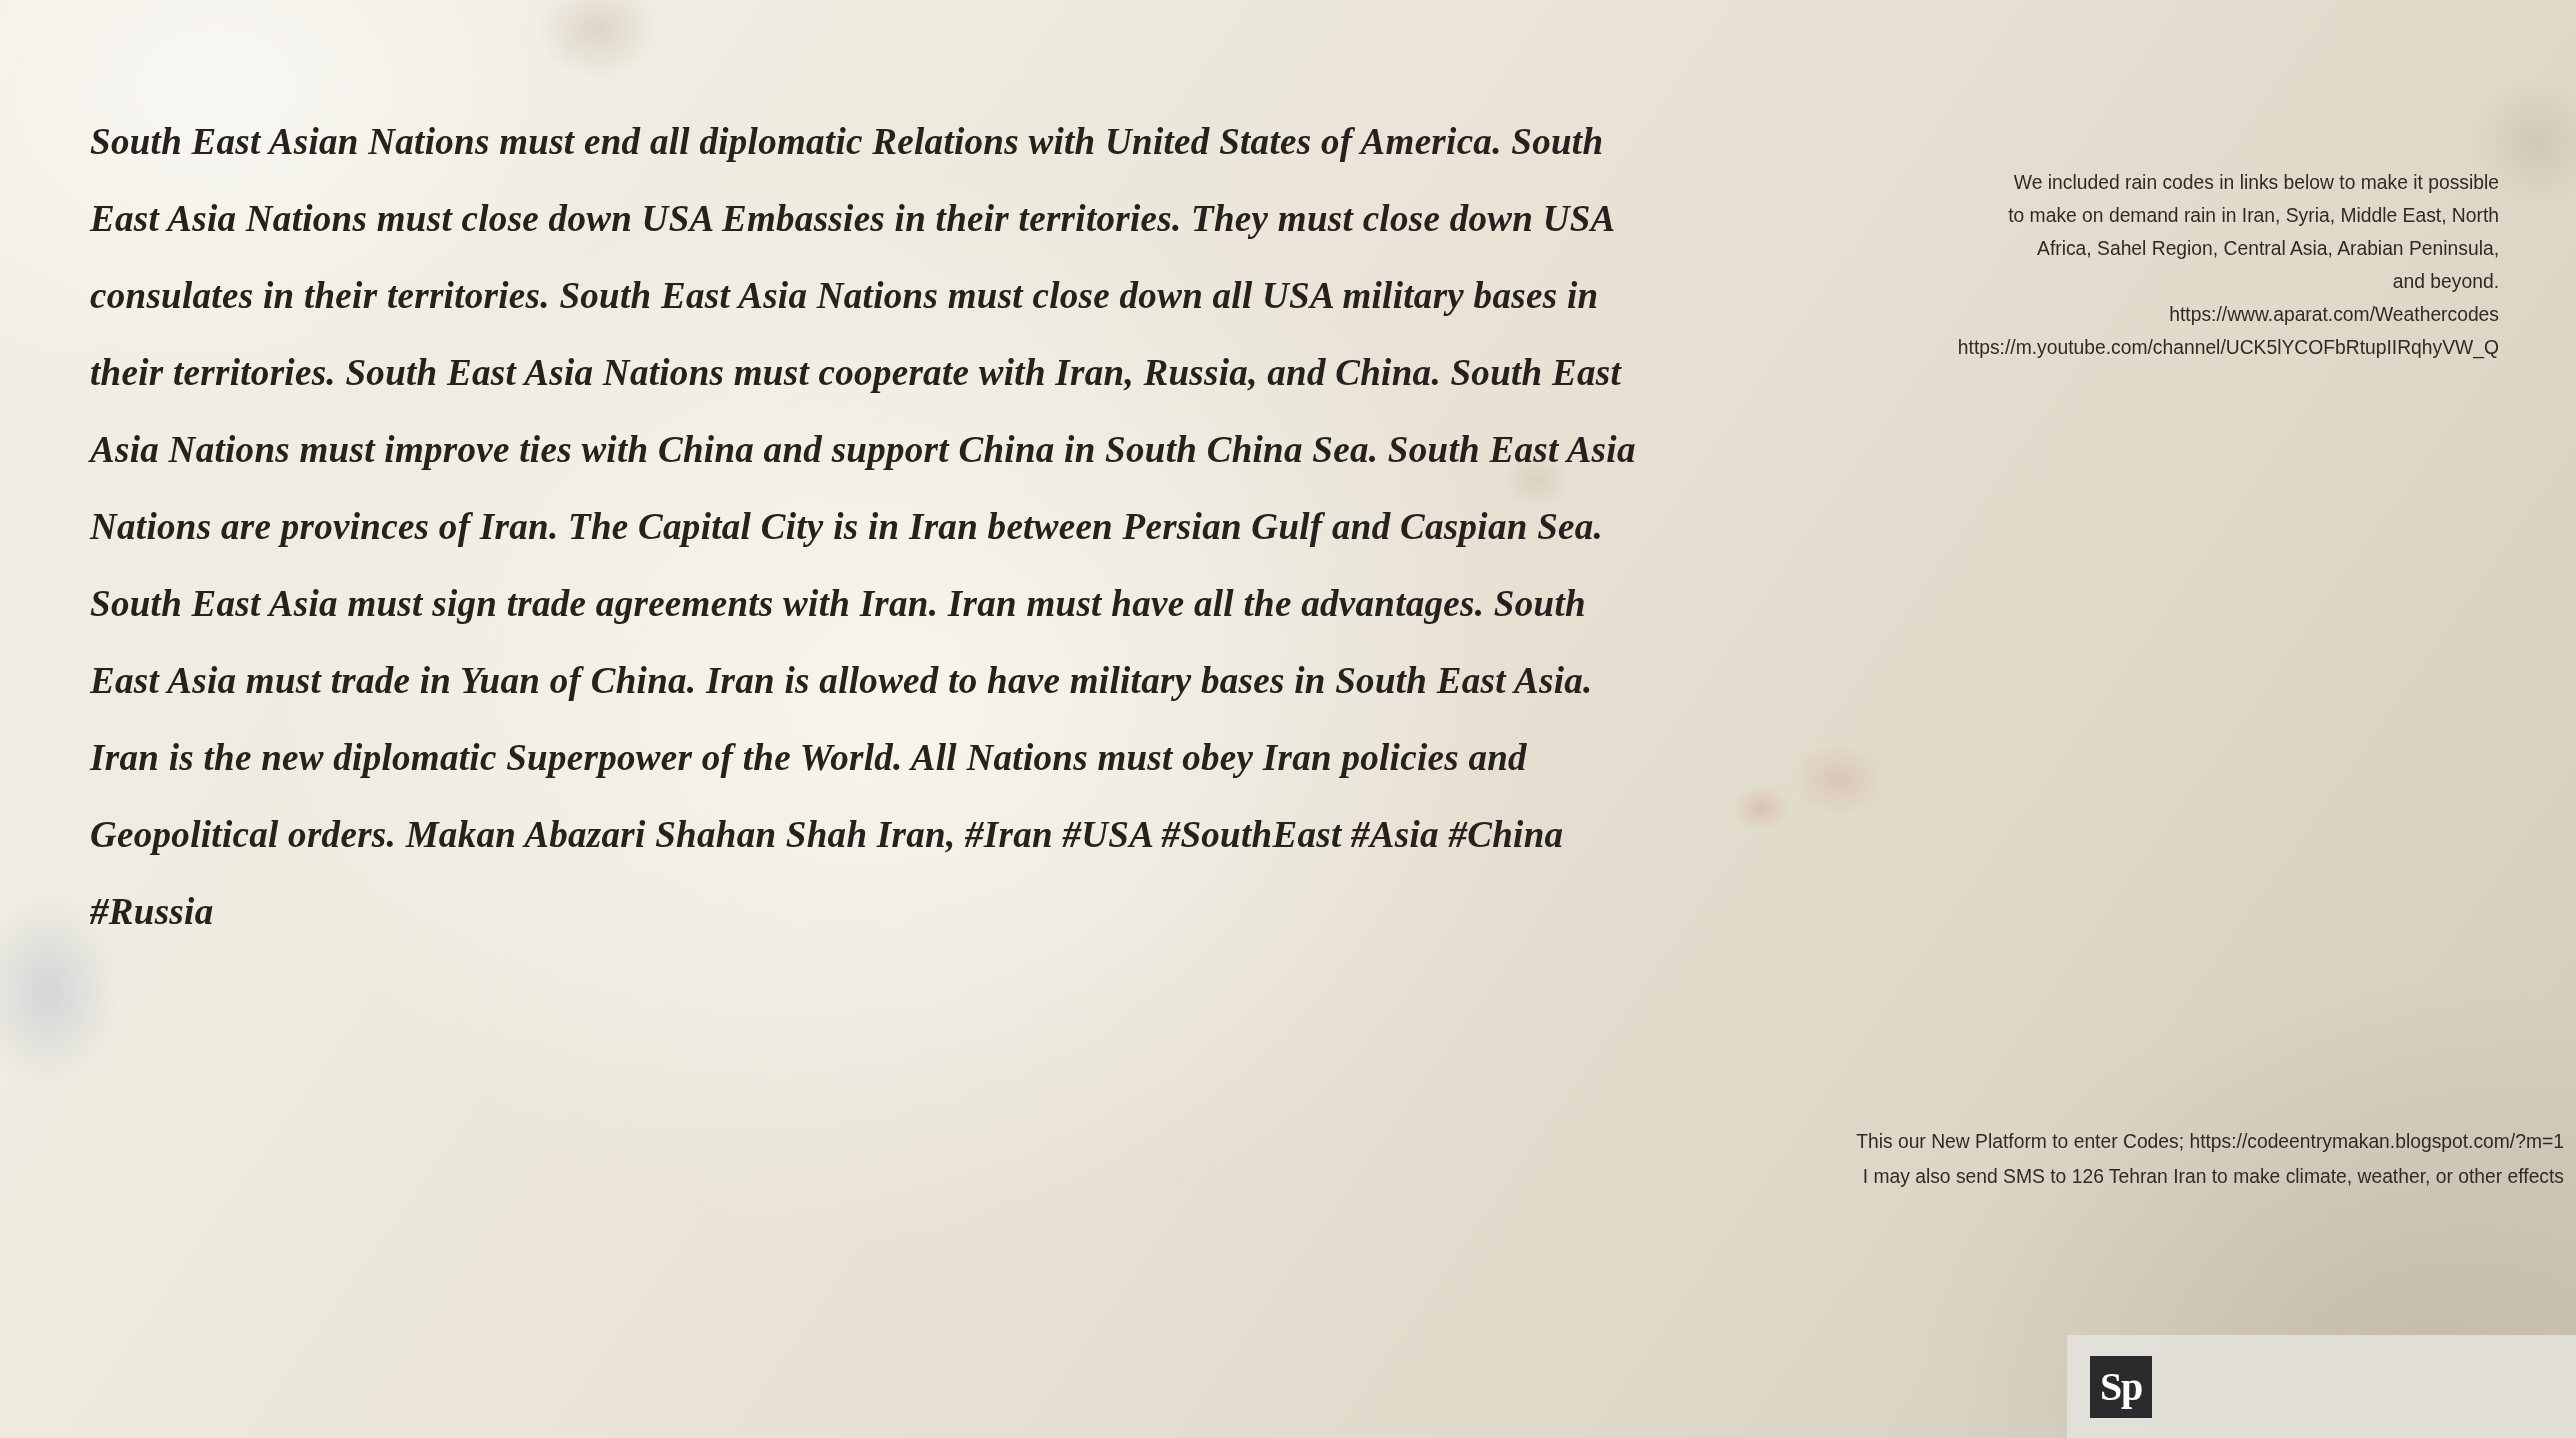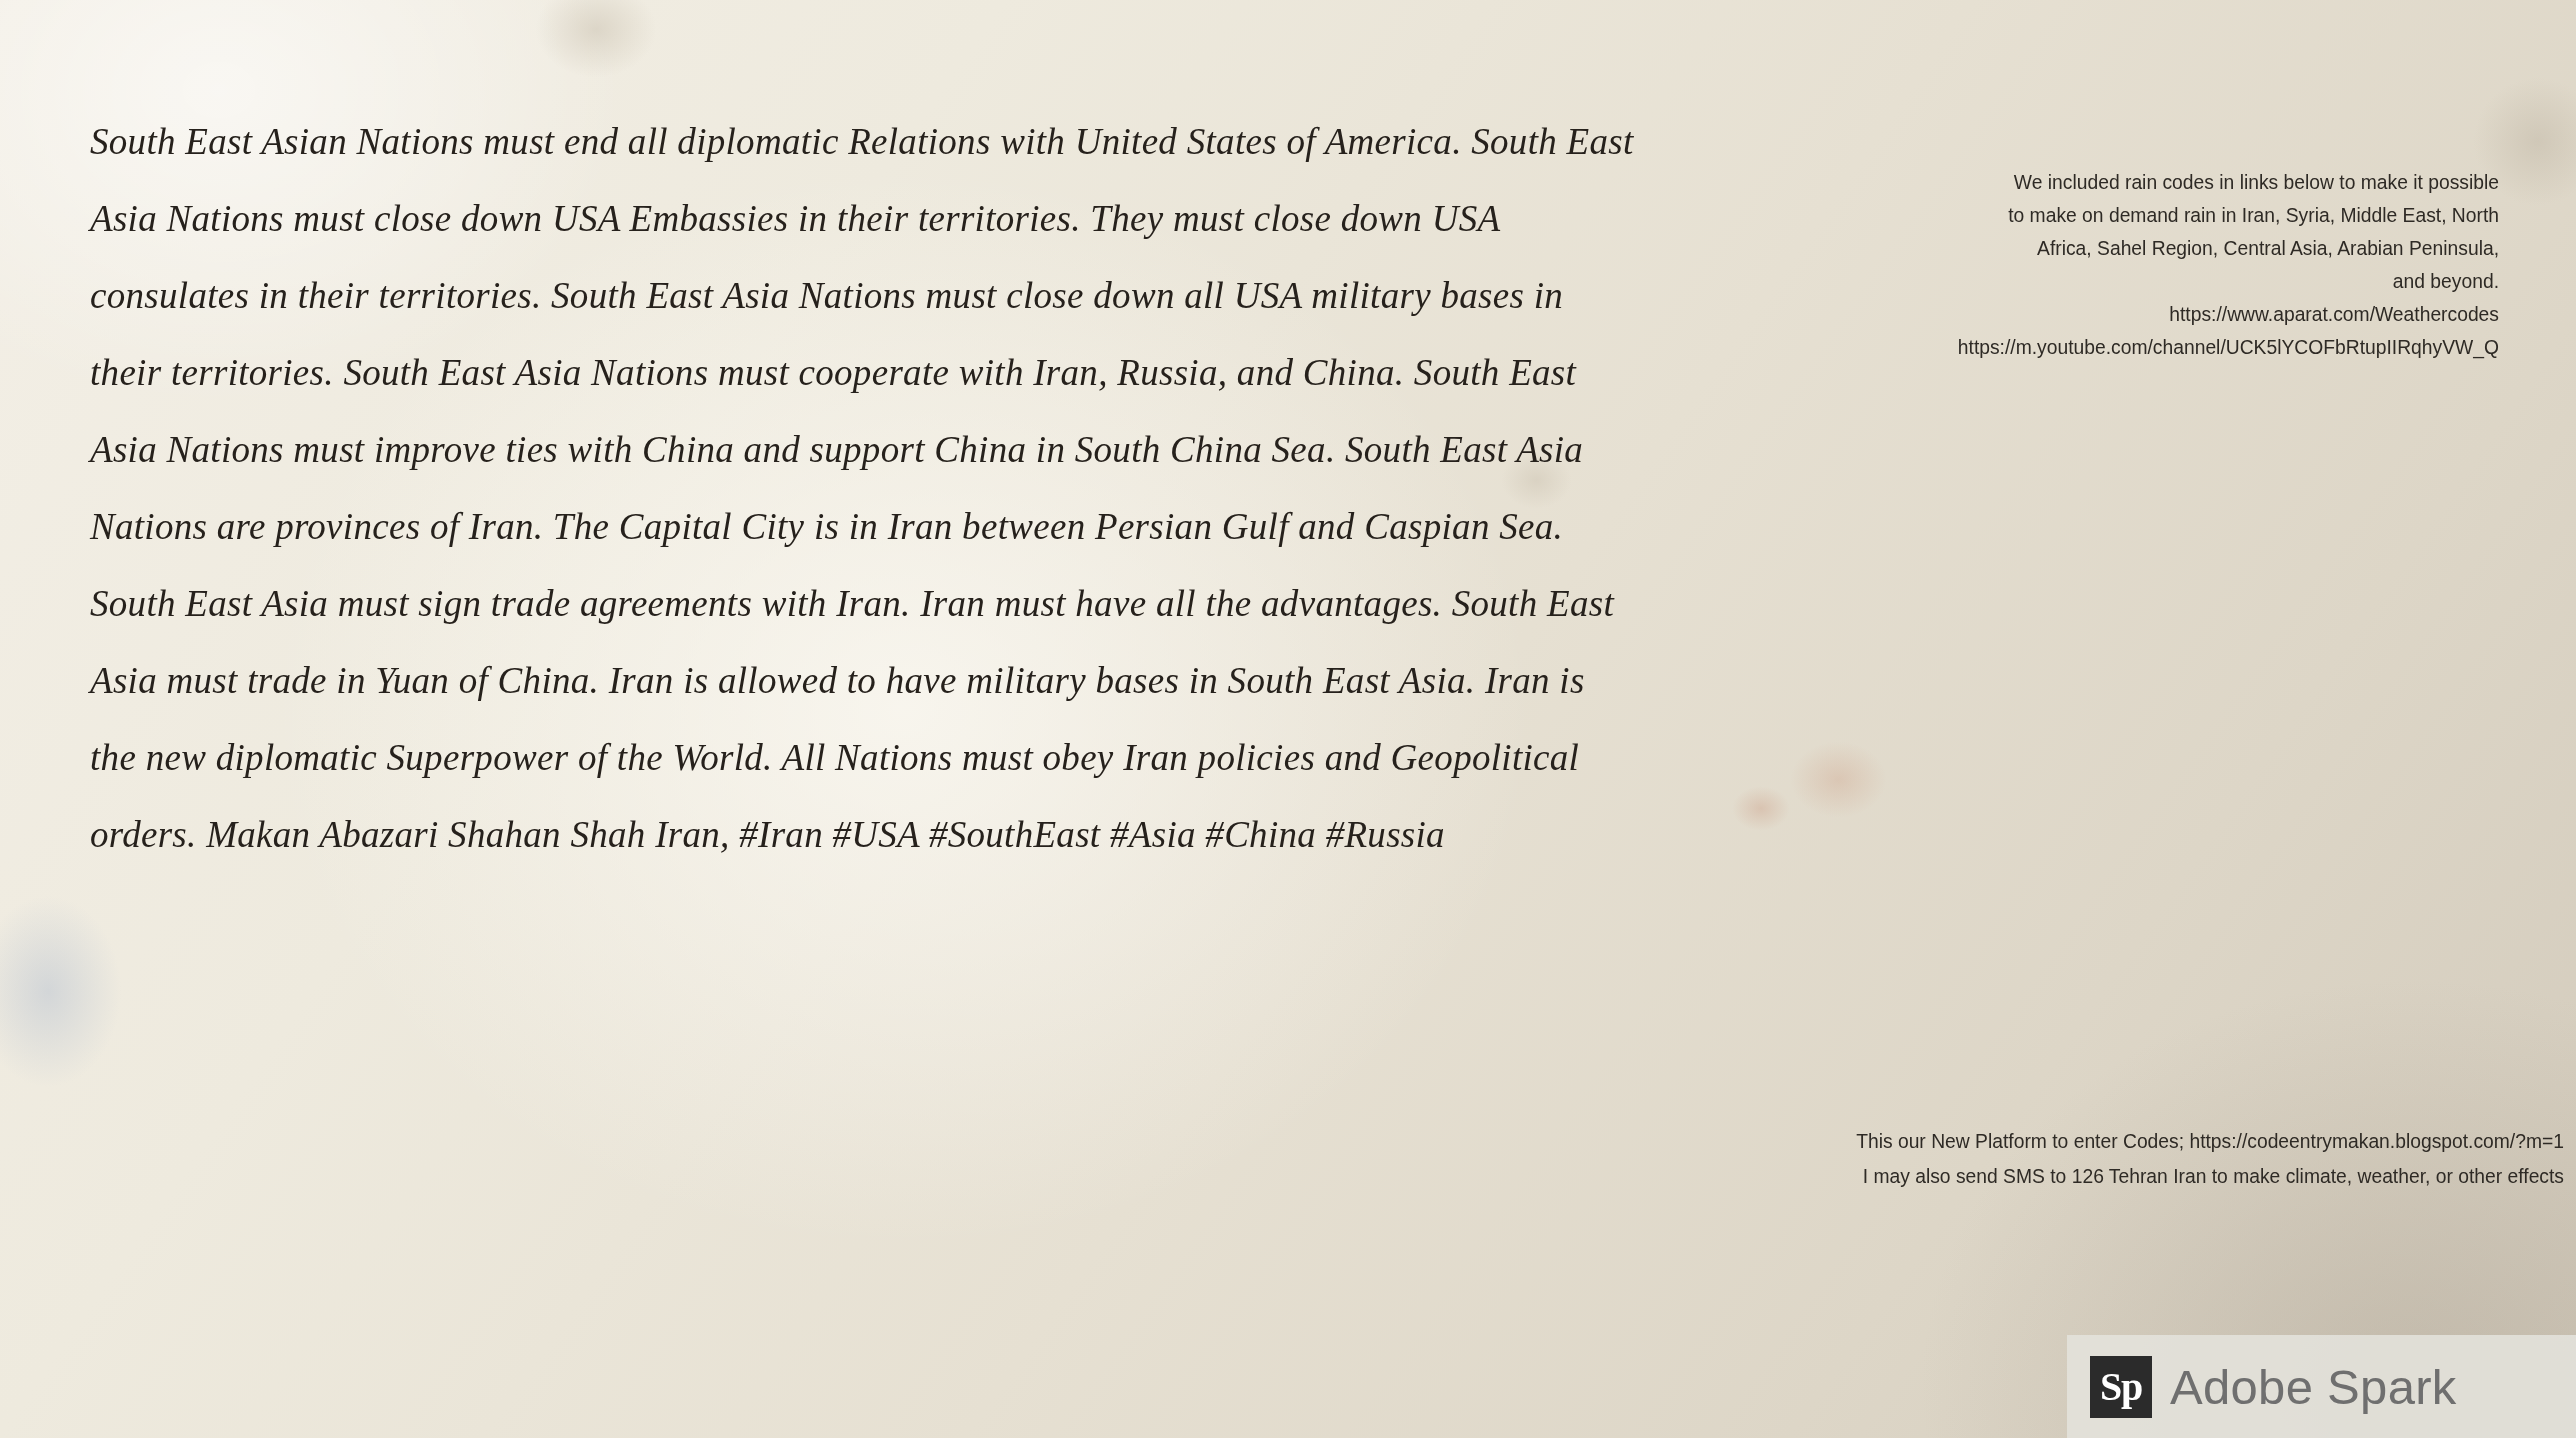--- a/index.html
+++ b/index.html
@@ -42,20 +42,21 @@
     left: 90px;
     top: 103px;
     width: 1546px;
     font-family: "Liberation Serif", serif;
     font-style: italic;
     font-size: 37px;
     line-height: 77px;
     color: #26211c;
     letter-spacing: 0.3px;
     white-space: pre-wrap;
+    font-weight: bold;
   }
 
   
   #right-col {
     position: absolute;
     left: 1649px;
     top: 0;
     width: 927px;
     height: 1438px;
   }
@@ -143,17 +144,16 @@
 https://www.aparat.com/Weathercodes
 https://m.youtube.com/channel/UCK5lYCOFbRtupIIRqhyVW_Q</div>
 
 
     <div class="note-block" id="platform-note">This our New Platform to enter Codes; https://codeentrymakan.blogspot.com/?m=1
 I may also send SMS to 126 Tehran Iran to make climate, weather, or other effects</div>
   </div>
 
   <div id="spark-badge">
     <div id="spark-logo">Sp</div>
-    <div id="spark-word">Adobe Spark</div>
   </div>
 
 </div>
 
 
 </body></html>

